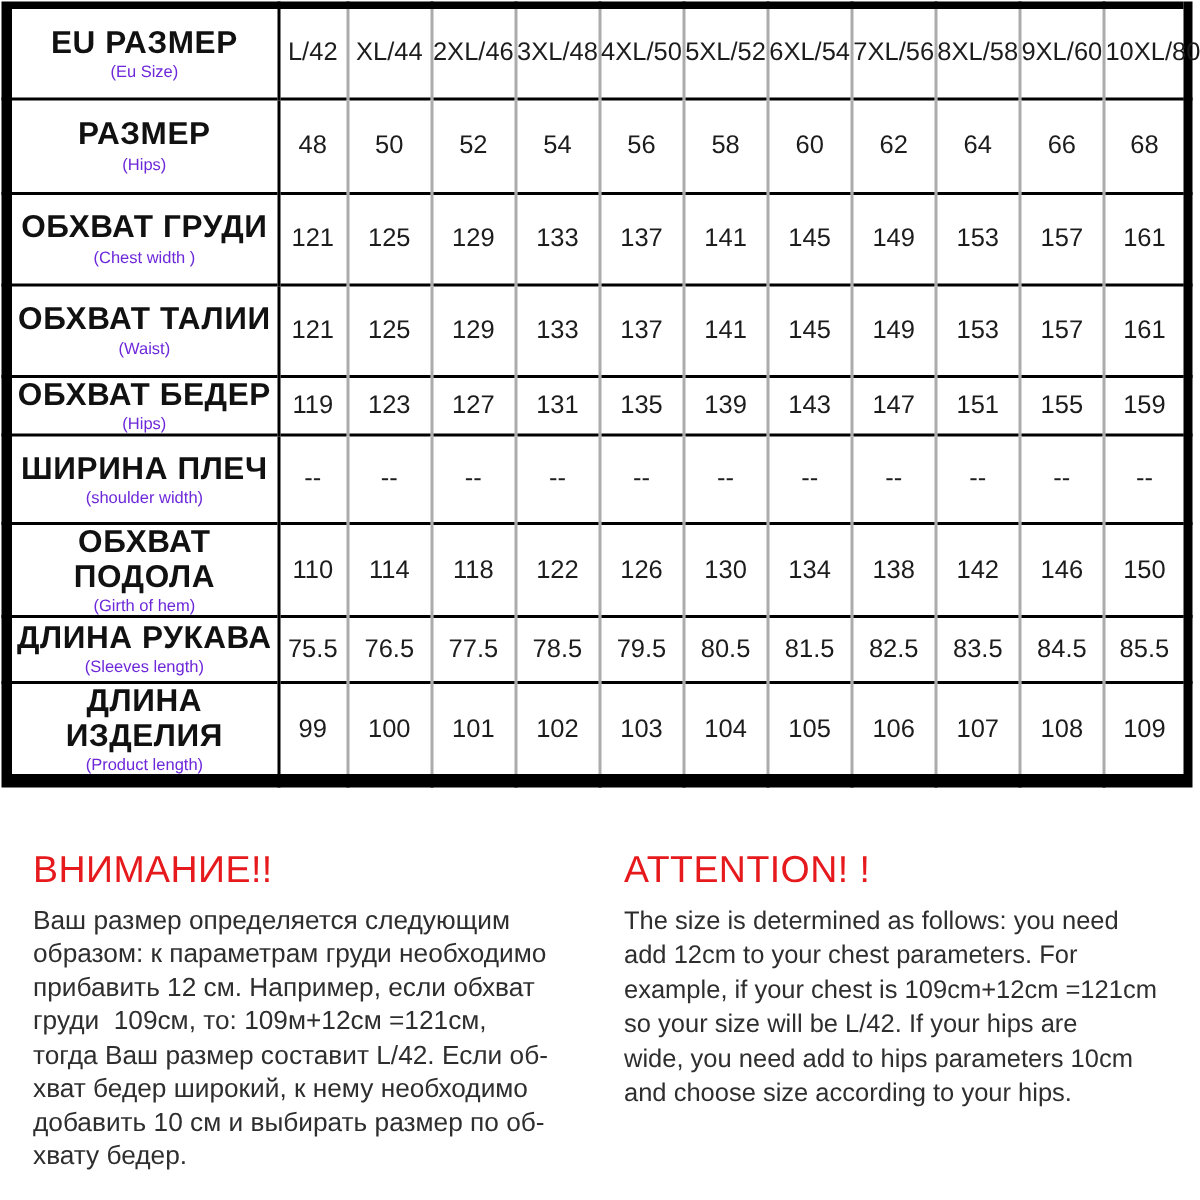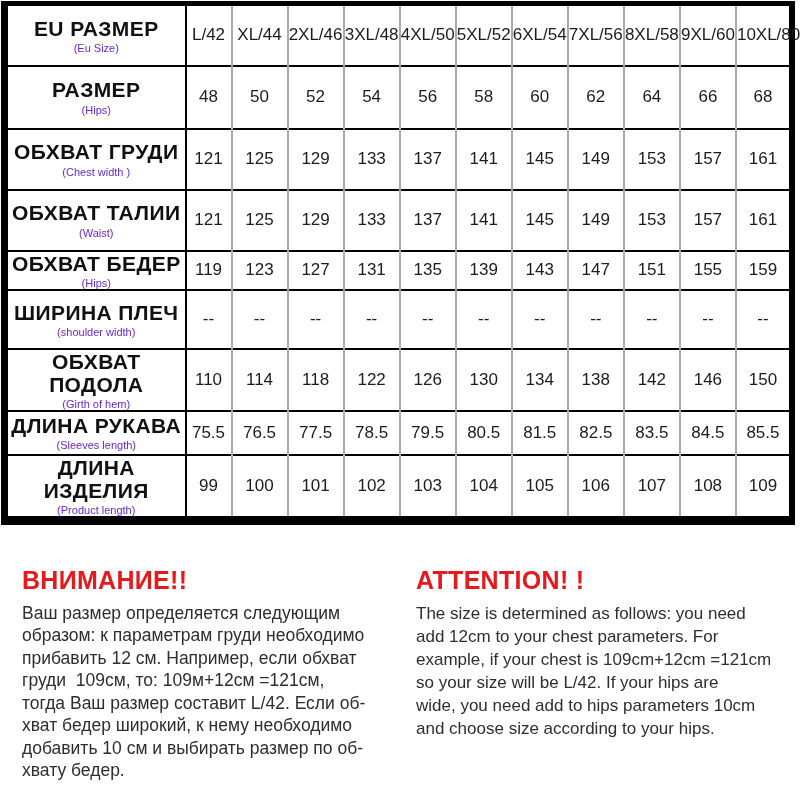--- a/index.html
+++ b/index.html
@@ -30,21 +30,21 @@
   tbody tr:nth-child(4){height:61px;}
   tbody tr:nth-child(5){height:37px;}
   tbody tr:nth-child(6){height:59px;}
   tbody tr:nth-child(7){height:58px;}
   tbody tr:nth-child(8){height:44px;}
   tbody tr:nth-child(9){height:51px;}
   
   .note{position:absolute;top:567px;}
   .note-ru{left:22px;width:384px;}
   .note-en{left:416px;width:380px;}
-  .note-title{font-size:25px;font-weight:bold;color:#e6191c;line-height:1.1;margin-bottom:7px;letter-spacing:.3px;}
+  .note-title{font-size:25px;font-weight:normal;color:#e6191c;line-height:1.1;margin-bottom:7px;letter-spacing:.3px;}
   .note-ru .note-body .line{font-size:17.5px;line-height:22.5px;color:#2e2e2e;white-space:pre;}
   .note-en .note-body .line{font-size:17px;line-height:23px;color:#2e2e2e;white-space:pre;}
 </style>
 </head>
 <body>
 
 <table class="size-chart">
   <colgroup>
     <col class="c-label">
       <col class="c-first">

